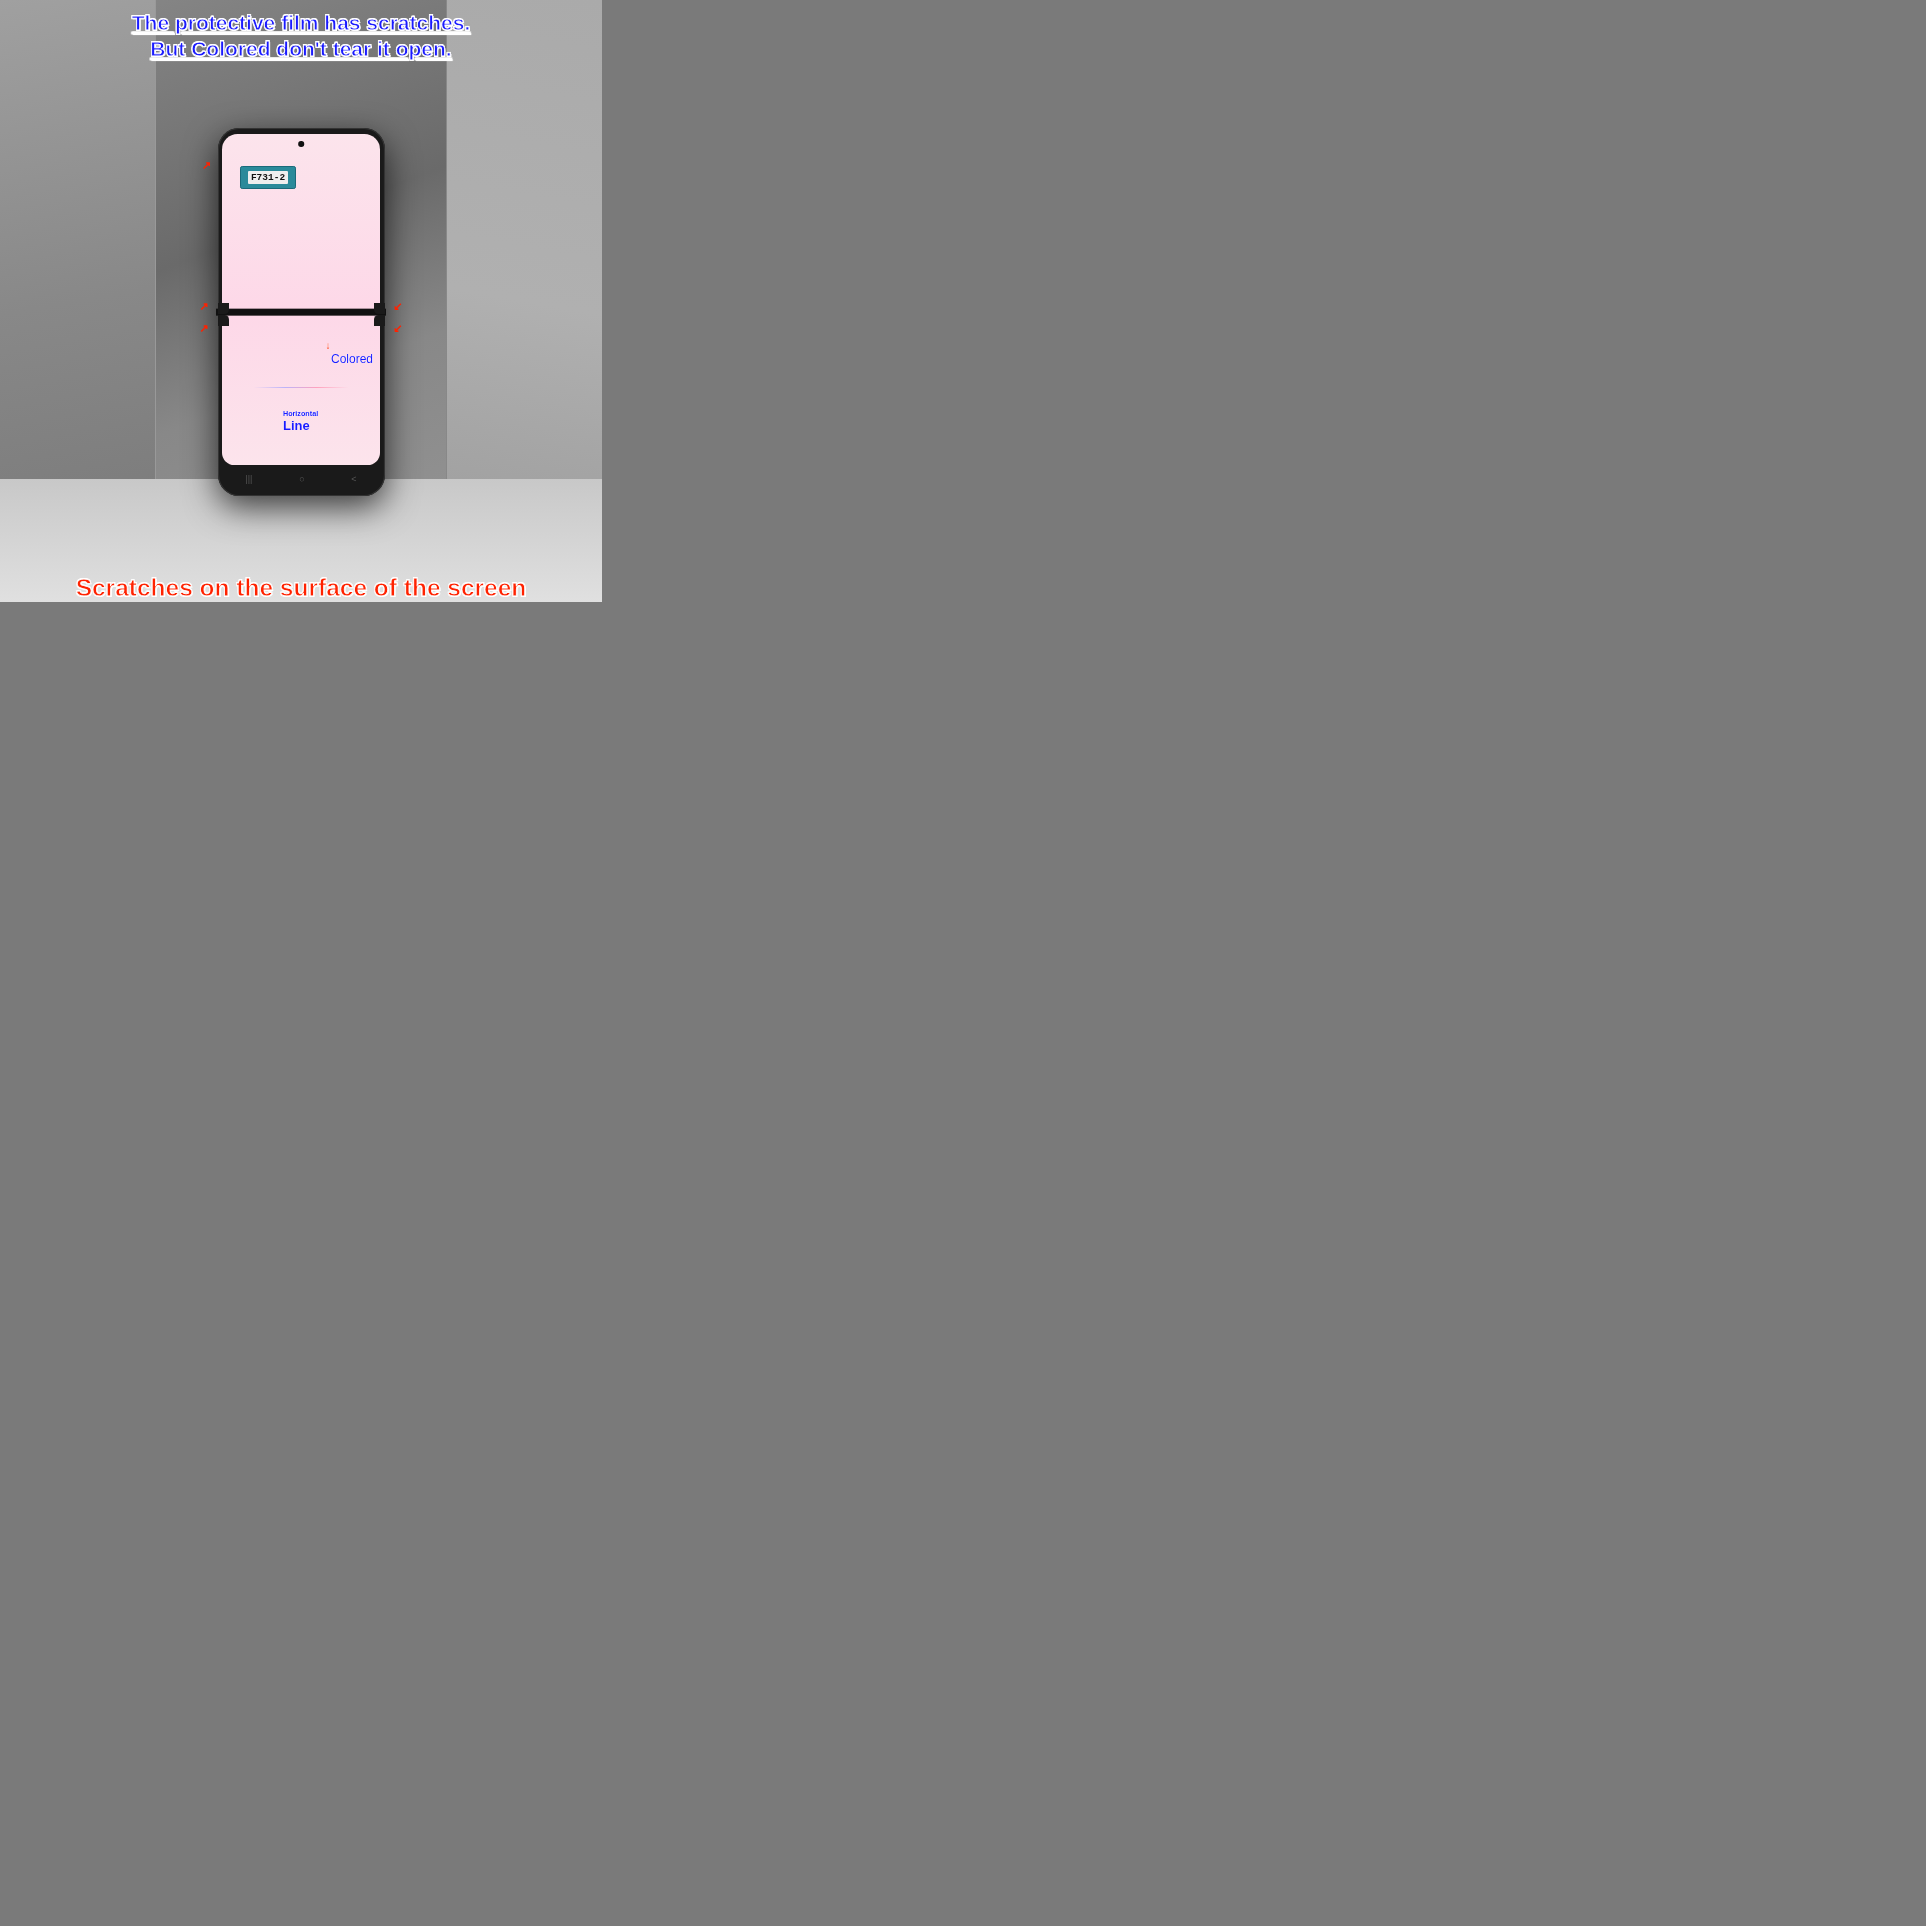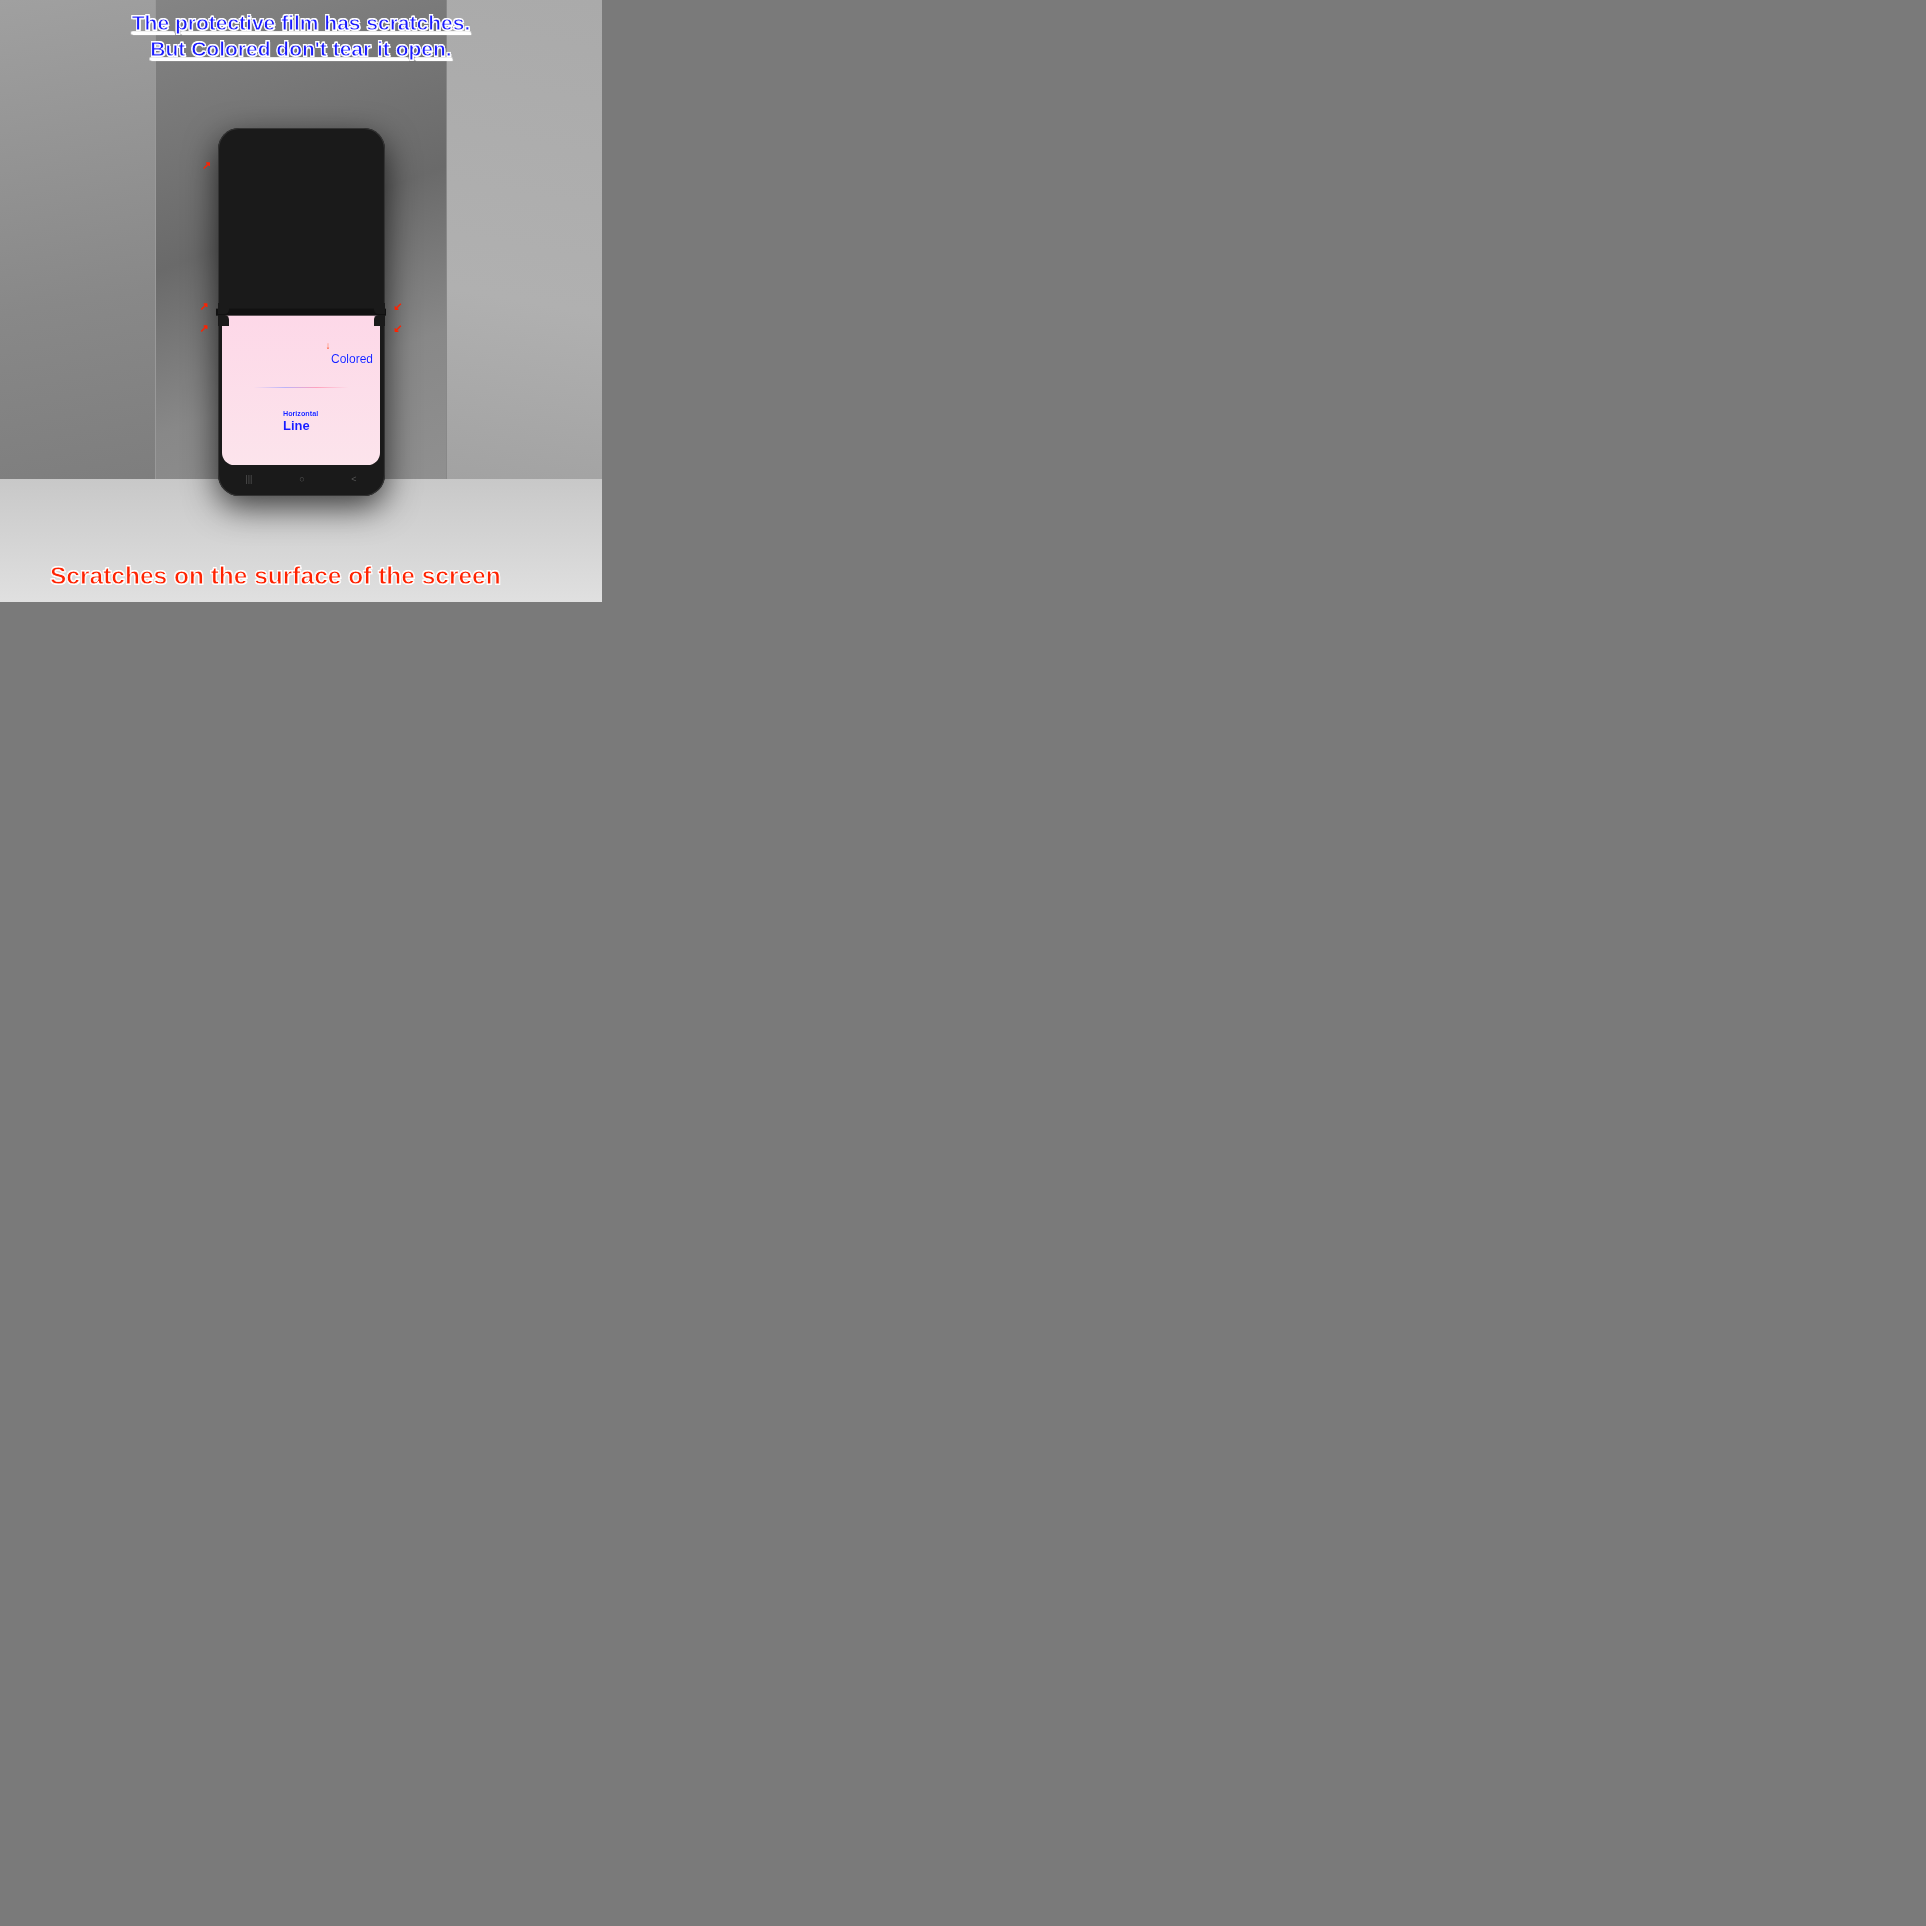--- a/index.html
+++ b/index.html
@@ -59,23 +59,24 @@
       color: #1a1aff;
       -webkit-text-stroke: 0.8px #fff;
       text-stroke: 0.8px #fff;
       line-height: 1.25;
       text-shadow: 1.1px 1.1px 0 #fff, -0.6px -0.6px 0 #fff, 0.6px -0.6px 0 #fff, -0.6px 0.6px 0 #fff;
       text-decoration: underline;
     }
 
     .bottom-text {
       position: absolute;
-      bottom: 12px;
+      bottom: 0;
       left: 50%;
       transform: translateX(-50%);
+      text-align: center;
       z-index: 10;
       width: 502px;
     }
     .bottom-text-main {
       font-size: 24.5px;
       font-weight: 900;
       color: #ff2200;
       -webkit-text-stroke: 0.8px #fff;
       text-shadow: 1.1px 1.1px 0 #fff, -0.6px -0.6px 0 #fff, 0.6px -0.6px 0 #fff, -0.6px 0.6px 0 #fff;
       line-height: 1.2;
@@ -255,20 +256,28 @@
   <div class="top-text-main">But Colored don't tear it open.</div>
 </div>
 
 <div class="bottom-text">
   <div class="bottom-text-main">Scratches on the surface of the screen</div>
 </div>
 
 <div class="phone-wrapper">
   <div class="phone">
 
+    <div class="screen-upper">
+
+      <div class="camera"></div>
+
+      <div class="label-sticker">
+        <span class="label-sticker-text">F731-2</span>
+      </div>
+    </div>
 
     <div class="fold-crease"></div>
 
     <div class="corner-marker corner-tl"></div>
     <div class="corner-marker corner-tr"></div>
     <div class="corner-marker corner-bl"></div>
     <div class="corner-marker corner-br"></div>
 
     <div class="screen-lower">
 

